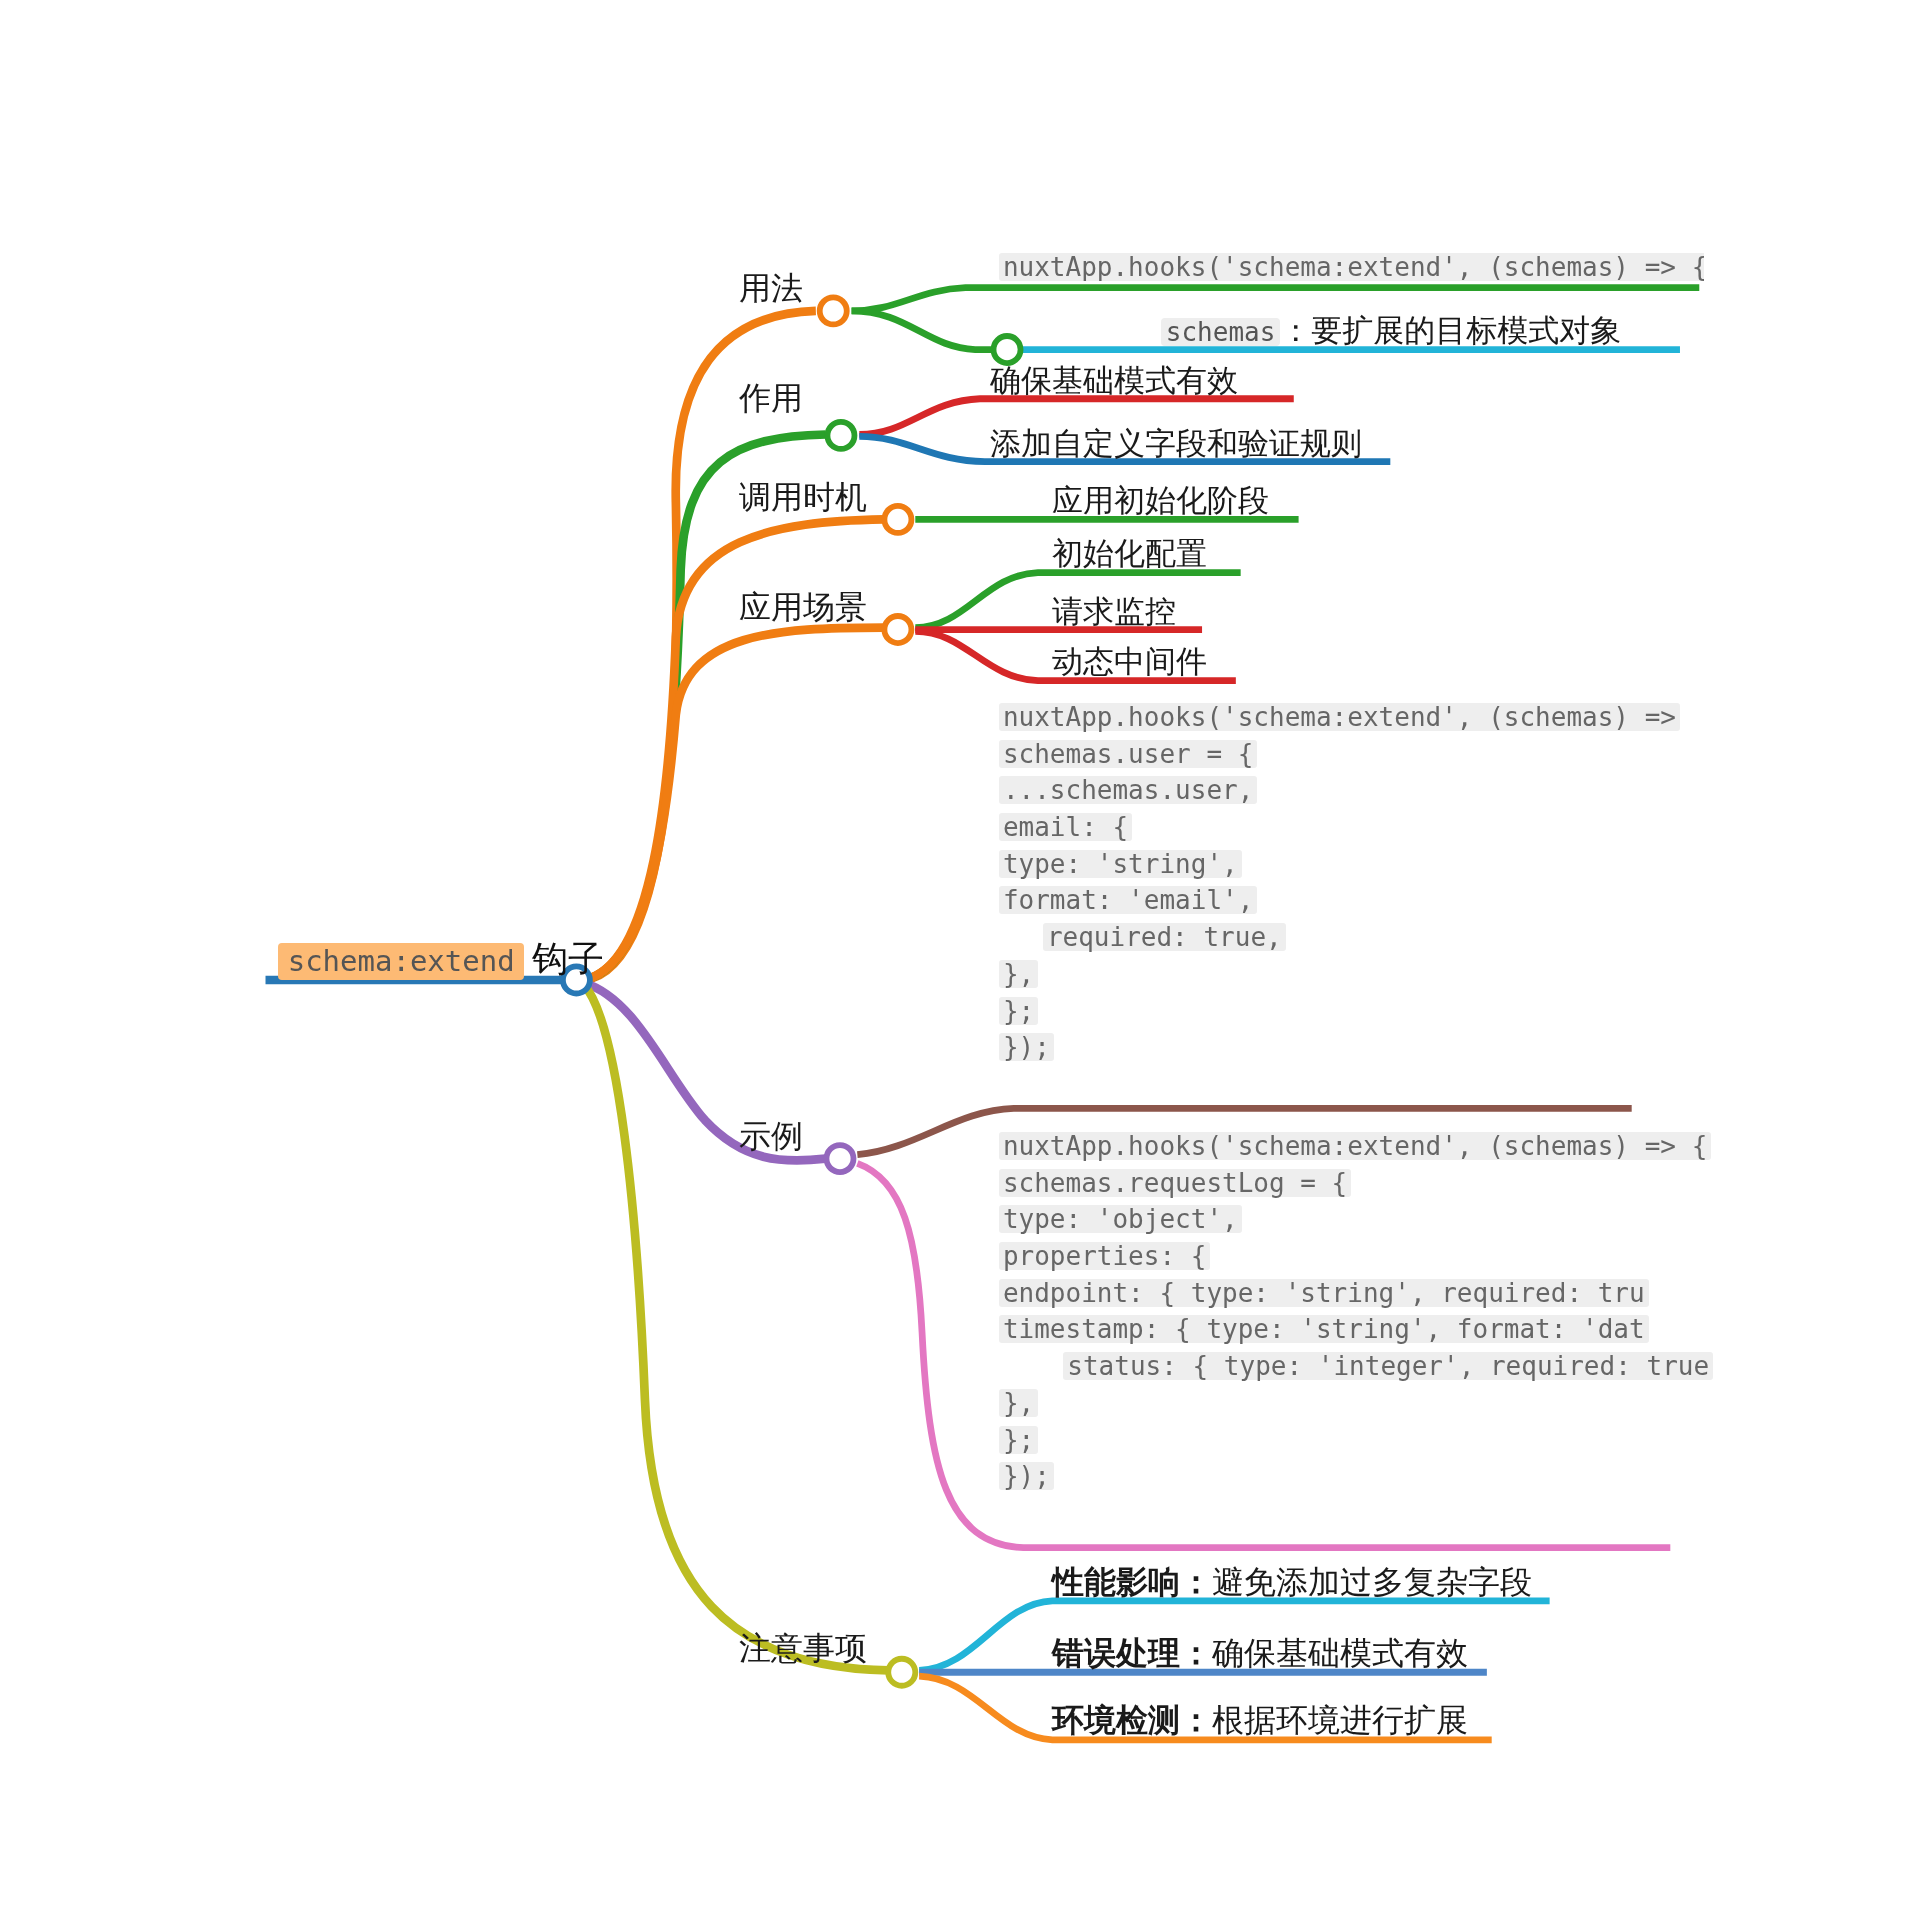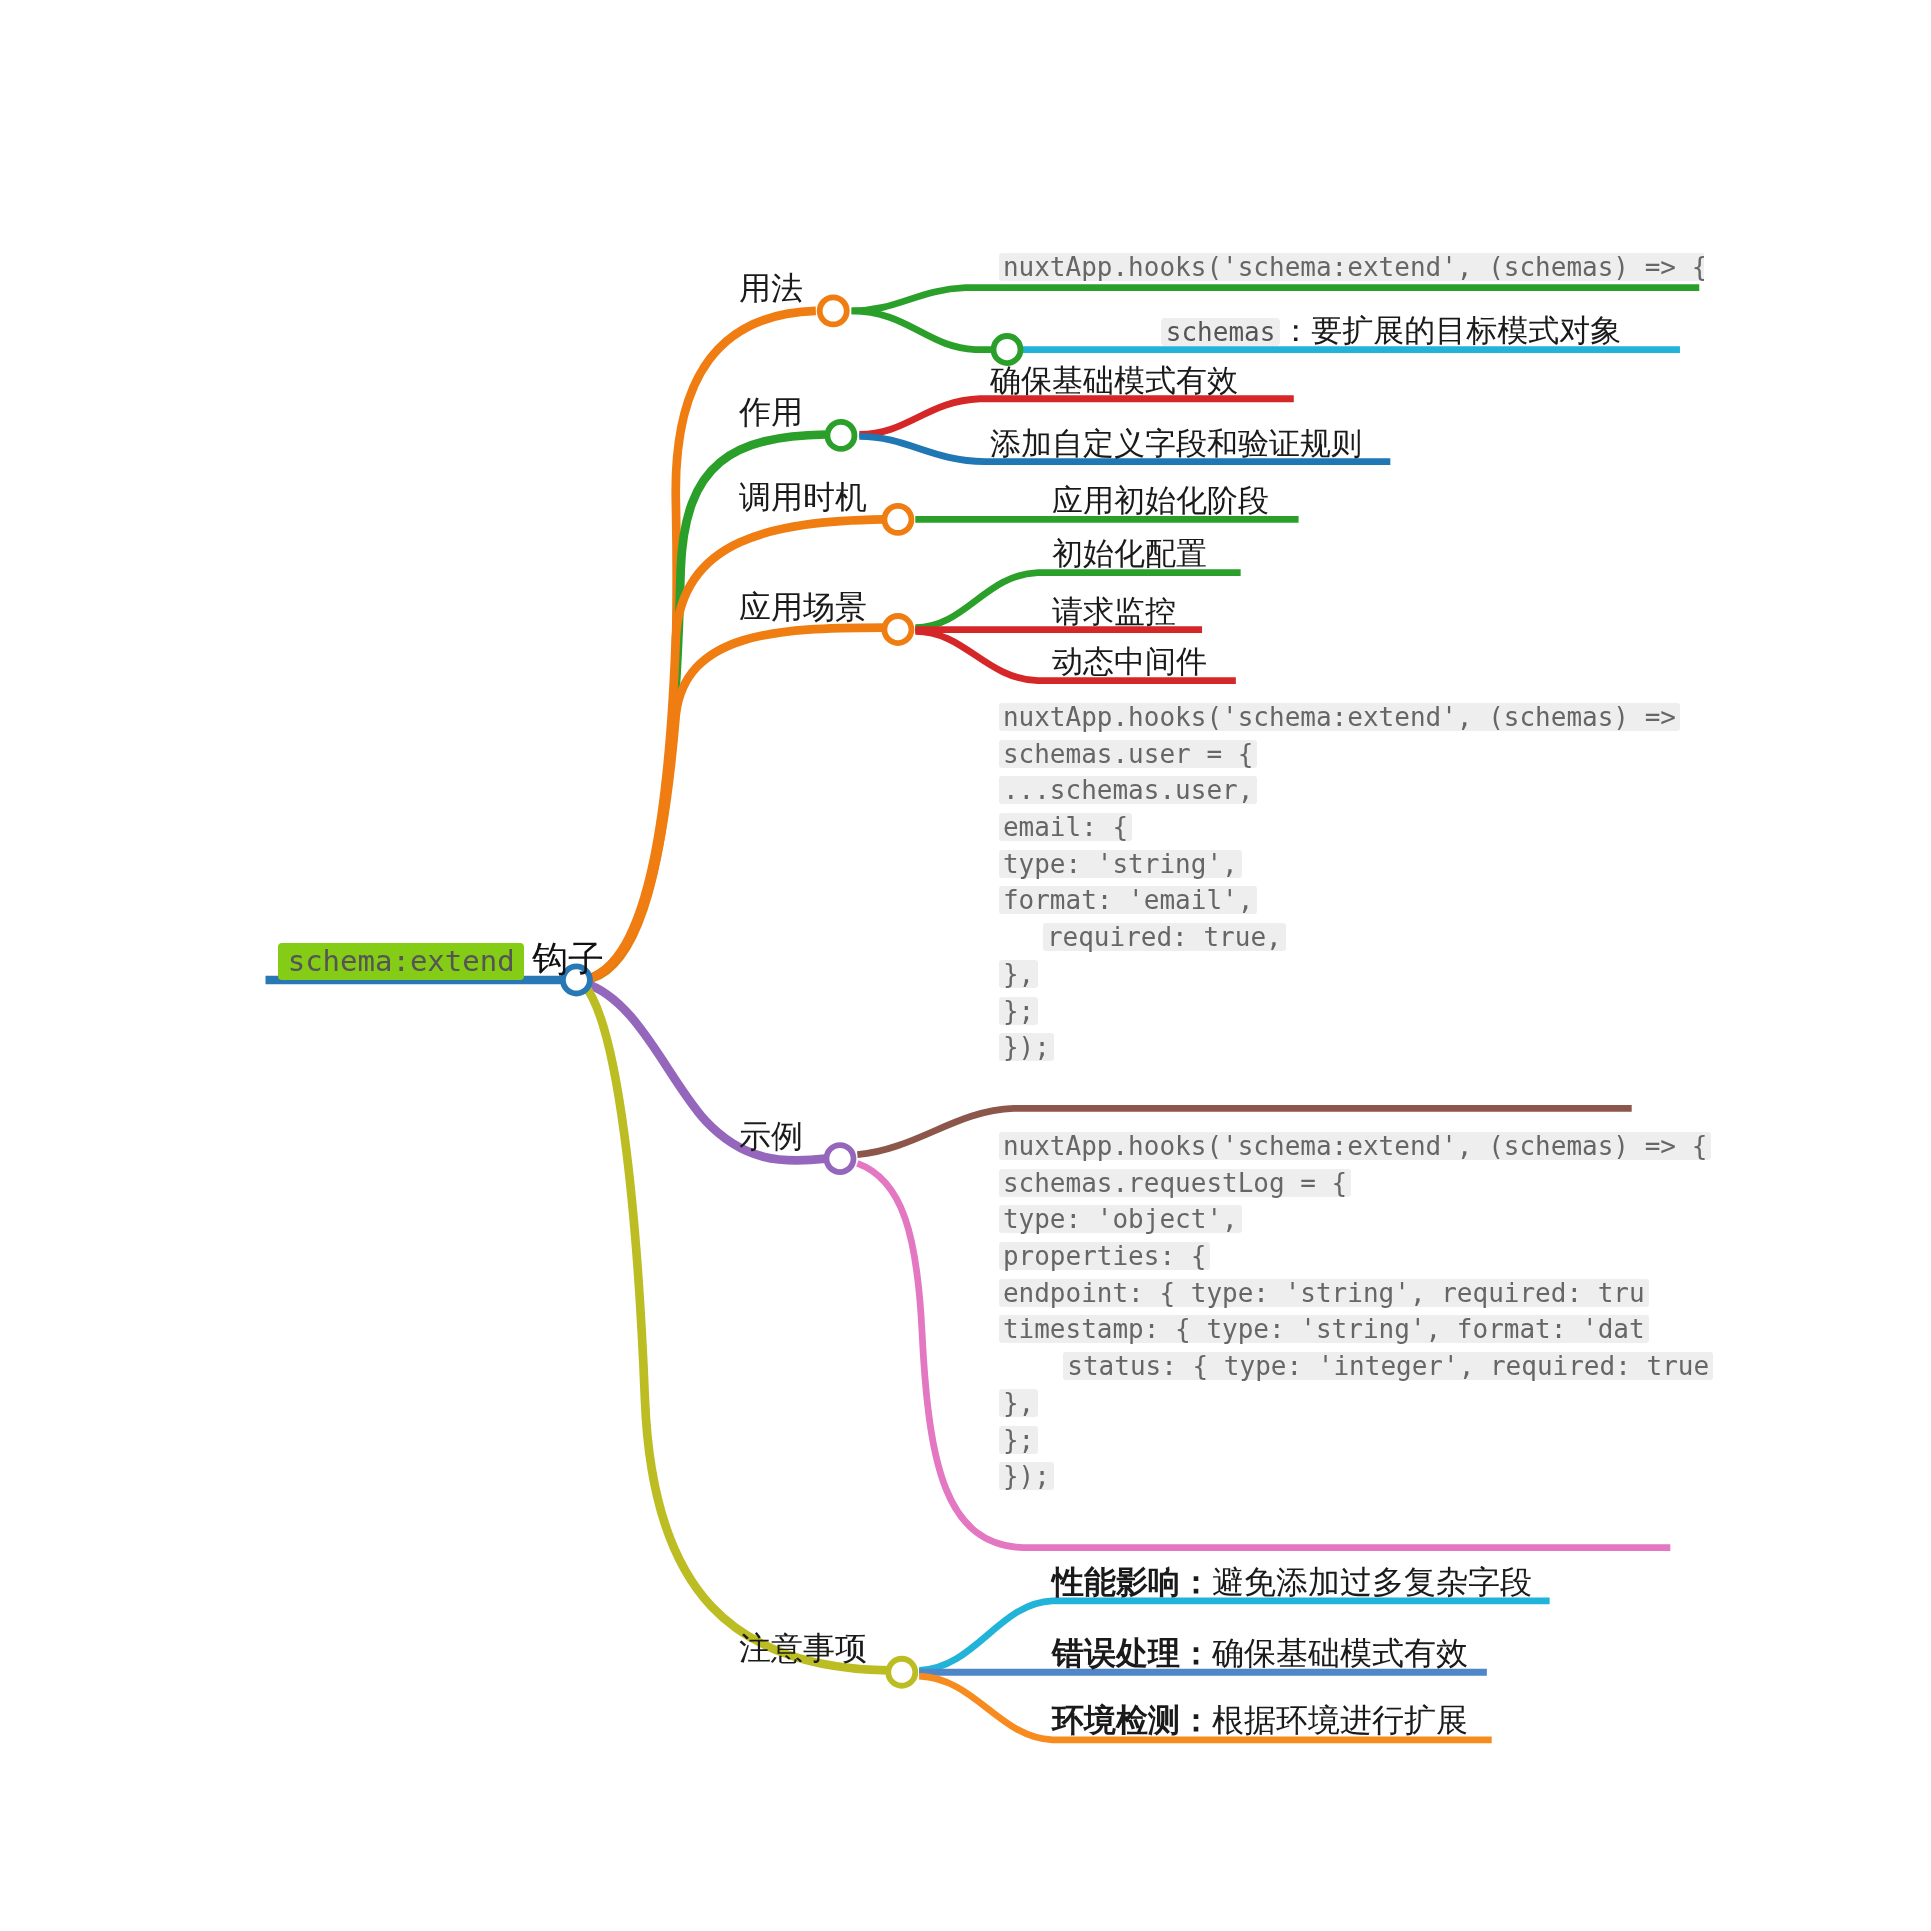--- a/index.html
+++ b/index.html
@@ -19,21 +19,21 @@
     padding:1px 4.8px;display:inline-block;
   }
   .codeline{
     font-family:"DejaVu Sans Mono","Liberation Mono",monospace;
     color:#666666;background:#eeeeee;border-radius:2.9px;
     padding:1px 3.9px;display:inline-block;font-size:26px;letter-spacing:0px;
   }
   .bold{font-weight:bold;}
   
   #root-node{left:278px;top:941px;font-size:33px;}
-  #root-node .code{font-size:29px;background:#84cc16;padding:3.9px 9.7px;}
+  #root-node .code{font-size:29px;background:#fdba74;padding:3.9px 9.7px;}
   #root-node .rootword{font-size:36px;color:#111;padding-left:7.7px;}
   .lvl1{font-size:32px;}
   .lvl2{font-size:31px;}
   .leafnote{font-size:32px;}
   .clip{overflow:hidden;}
 </style>
 </head>
 <body>
 
 <div id="canvas">
@@ -91,21 +91,21 @@
   <div class="node lvl1 cn" style="left:739px;top:272px;">
     <span>用法</span>
   </div>
   <div class="node clip" style="left:999px;top:253px;width:705px;">
     <span class="codeline">nuxtApp.hooks('schema:extend', (schemas) =&gt; { ..</span>
   </div>
   <div class="node lvl2" style="left:1161px;top:315px;">
     <span class="code" style="font-size:26px;">schemas</span><span class="cn" style="font-size:31px;">：要扩展的目标模式对象</span>
   </div>
 
-  <div class="node lvl1 cn" style="left:739px;top:396px;">
+  <div class="node lvl1 cn" style="left:739px;top:382px;">
     <span>作用</span>
   </div>
   <div class="node lvl2 cn" style="left:990px;top:365px;">
     <span>确保基础模式有效</span>
   </div>
   <div class="node lvl2 cn" style="left:990px;top:428px;">
     <span>添加自定义字段和验证规则</span>
   </div>
 
   <div class="node lvl1 cn" style="left:739px;top:481px;">

